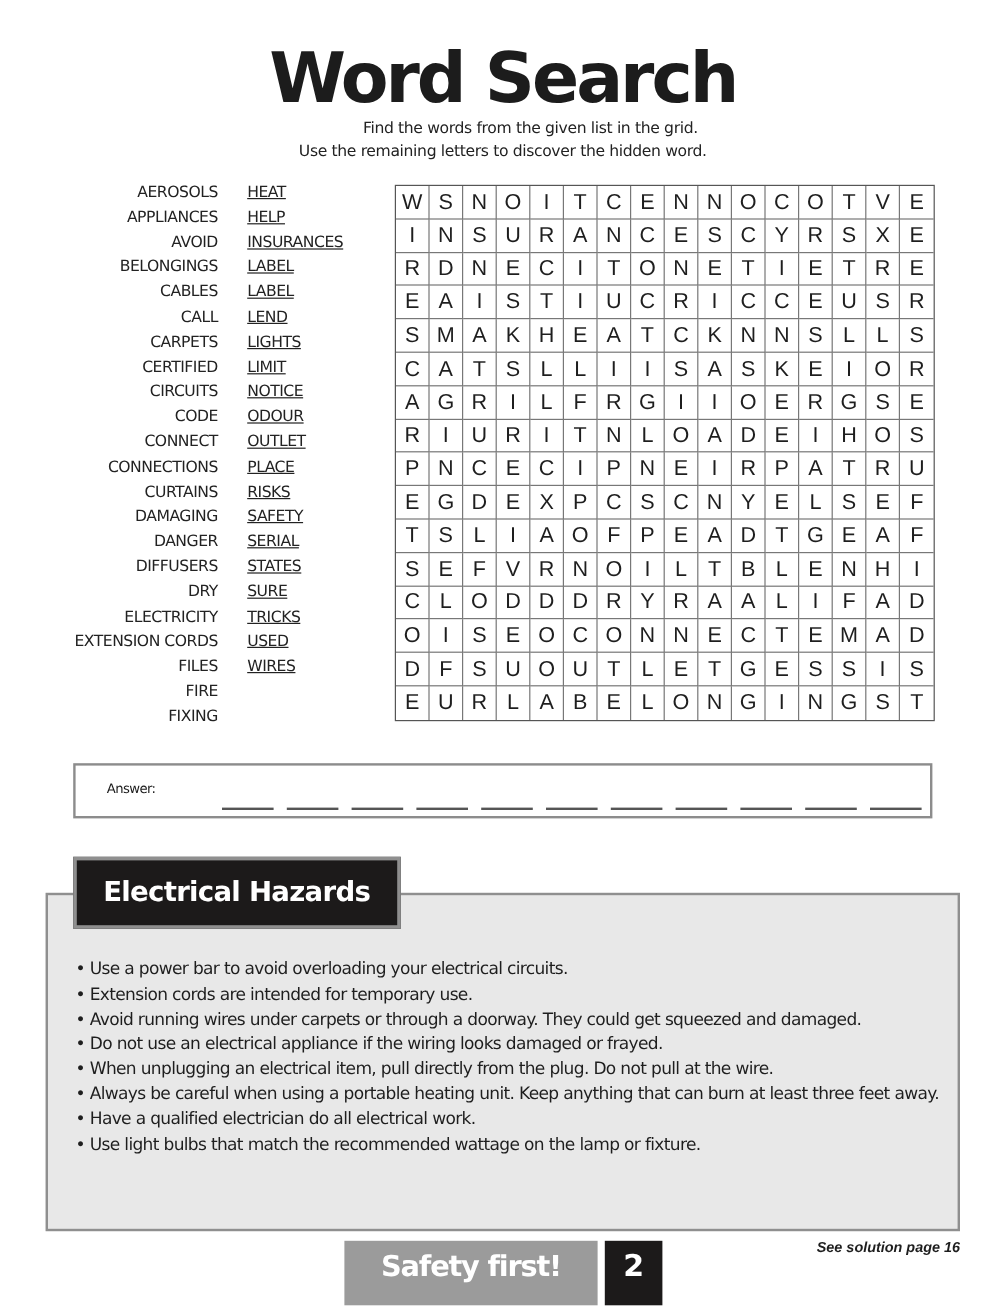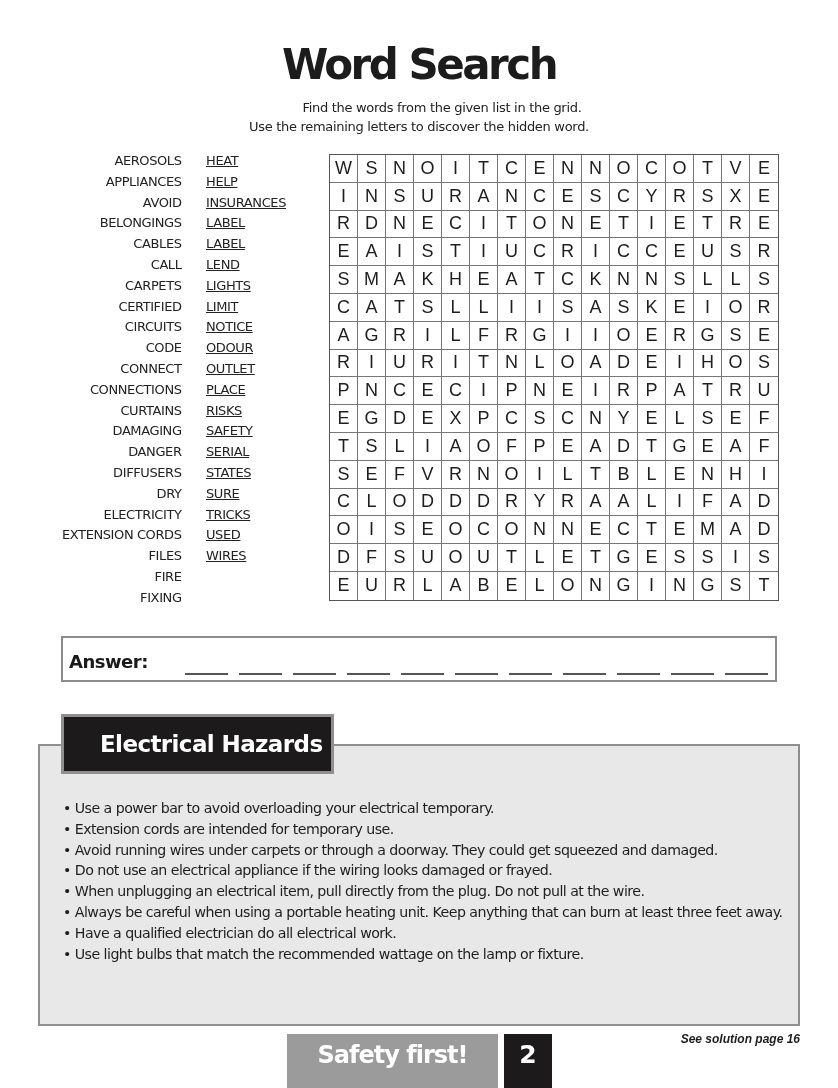--- a/index.html
+++ b/index.html
@@ -1,39 +1,39 @@
 <!DOCTYPE html>
 <html><head>
 <meta charset="utf-8">
 <style>
   html, body { margin: 0; padding: 0; background: #ffffff; }
   body { width: 838px; height: 1088px; position: relative; overflow: hidden; font-family: "Liberation Sans", sans-serif; color: #1a1a1a; }
 
-  .title { position: absolute; left: 0; width: 838px; top: 28px; text-align: center; font-family: "DejaVu Sans", sans-serif; font-weight: bold; font-size: 42px; letter-spacing: -2.5px; color: #1c1c1c; line-height: 74px; }
+  .title { position: absolute; left: 0; width: 838px; top: 28px; text-align: center; font-family: "DejaVu Sans", sans-serif; font-weight: bold; font-size: 58px; letter-spacing: -2.5px; color: #1c1c1c; line-height: 74px; }
   .subtitle { position: absolute; left: 0; width: 838px; text-align: center; font-family: "DejaVu Sans", sans-serif; font-size: 13px; color: #222; letter-spacing: -0.3px; }
   .sub1 { top: 100px; padding-left: 23px; }
   .sub2 { top: 119px; }
 
   .wordcol { position: absolute; top: 151px; font-family: "DejaVu Sans", sans-serif; font-size: 13px; letter-spacing: -0.4px; color: #222; }
   .wordcol div { height: 20.8px; line-height: 20.8px; white-space: nowrap; }
   .col1 { left: 62px; text-align: right; }
   .col2 { left: 206px; text-decoration: underline; }
 
   .grid { position: absolute; left: 329px; top: 154px; border: 1.5px solid #555; display: grid; grid-template-columns: repeat(16, 28px); grid-template-rows: repeat(16, 27.8px); }
   .cell { border-right: 1px solid #777; border-bottom: 1px solid #777; box-sizing: border-box; display: flex; align-items: center; justify-content: center; font-family: "Liberation Sans", sans-serif; font-size: 18px; color: #1e1e1e; }
   .cell.lastcol { border-right: none; }
   .cell.lastrow { border-bottom: none; }
 
   .answer { position: absolute; left: 61px; top: 636px; width: 716px; height: 46px; border: 2px solid #8c8c8c; box-sizing: border-box; background: #fff; }
-  .answer-label { position: absolute; left: 6px; top: 13px; font-family: "DejaVu Sans", sans-serif; font-weight: bold; font-size: 18px; letter-spacing: -0.5px; color: #1a1a1a; }
+  .answer-label { position: absolute; left: 26px; top: 13px; font-family: "DejaVu Sans", sans-serif; font-weight: normal; font-size: 11px; letter-spacing: -0.5px; color: #1a1a1a; }
   .blanks { position: absolute; left: 122px; top: 35px; display: flex; gap: 11px; }
   .blank { width: 43px; height: 1.5px; background: #555; }
 
   .hazard-box { position: absolute; left: 38px; top: 744px; width: 762px; height: 282px; background: #e8e8e8; border: 2.5px solid #8f8f8f; box-sizing: border-box; }
-  .hazard-tab { position: absolute; left: 61px; top: 714px; width: 273px; height: 60px; background: #1c1a1a; border: 3px solid #8f8f8f; box-sizing: border-box; color: #fff; font-family: "DejaVu Sans", sans-serif; font-weight: bold; font-size: 23px; letter-spacing: -0.6px; line-height: 54px; padding-left: 36px; }
+  .hazard-tab { position: absolute; left: 61px; top: 714px; width: 273px; height: 60px; background: #1c1a1a; border: 3px solid #8f8f8f; box-sizing: border-box; color: #fff; font-family: "DejaVu Sans", sans-serif; font-weight: bold; font-size: 23px; letter-spacing: -0.6px; line-height: 54px; padding-left: 22px; }
   .tips { position: absolute; left: 63px; top: 798px; font-family: "DejaVu Sans", sans-serif; font-size: 14.2px; letter-spacing: -0.55px; color: #1e1e1e; }
   .tips div { height: 20.8px; line-height: 20.8px; white-space: nowrap; }
 
   .footer-tab { position: absolute; left: 287px; top: 1034px; width: 211px; height: 54px; background: #9b9b9b; color: #fff; font-family: "DejaVu Sans", sans-serif; font-weight: bold; font-size: 24px; letter-spacing: -1px; text-align: center; line-height: 42px; }
   .page-num { position: absolute; left: 504px; top: 1034px; width: 48px; height: 54px; background: #1c1a1a; color: #fff; font-family: "DejaVu Sans", sans-serif; font-weight: bold; font-size: 25px; text-align: center; line-height: 42px; }
   .solution-note { position: absolute; right: 38px; top: 1032px; font-family: "Liberation Sans", sans-serif; font-weight: bold; font-style: italic; font-size: 12px; color: #1e1e1e; }
 </style>
 </head>
 <body>
 
@@ -360,21 +360,21 @@
       <div class="blank"></div>
       <div class="blank"></div>
       <div class="blank"></div>
       <div class="blank"></div>
     </div>
 </div>
 
 <div class="hazard-box"></div>
 <div class="hazard-tab">Electrical Hazards</div>
 <div class="tips" id="tips">
-    <div>• Use a power bar to avoid overloading your electrical temporary.</div>
+    <div>• Use a power bar to avoid overloading your electrical circuits.</div>
     <div>• Extension cords are intended for temporary use.</div>
     <div>• Avoid running wires under carpets or through a doorway. They could get squeezed and damaged.</div>
     <div>• Do not use an electrical appliance if the wiring looks damaged or frayed.</div>
     <div>• When unplugging an electrical item, pull directly from the plug. Do not pull at the wire.</div>
     <div>• Always be careful when using a portable heating unit. Keep anything that can burn at least three feet away.</div>
     <div>• Have a qualified electrician do all electrical work.</div>
     <div>• Use light bulbs that match the recommended wattage on the lamp or fixture.</div>
   </div>
 
 <div class="footer-tab">Safety first!</div>

